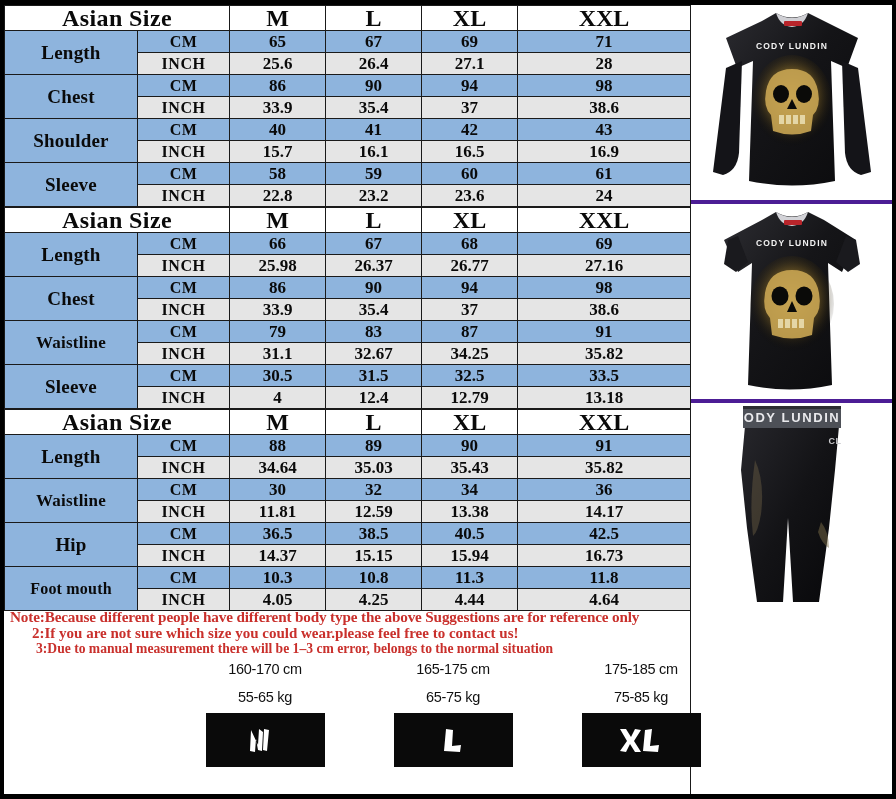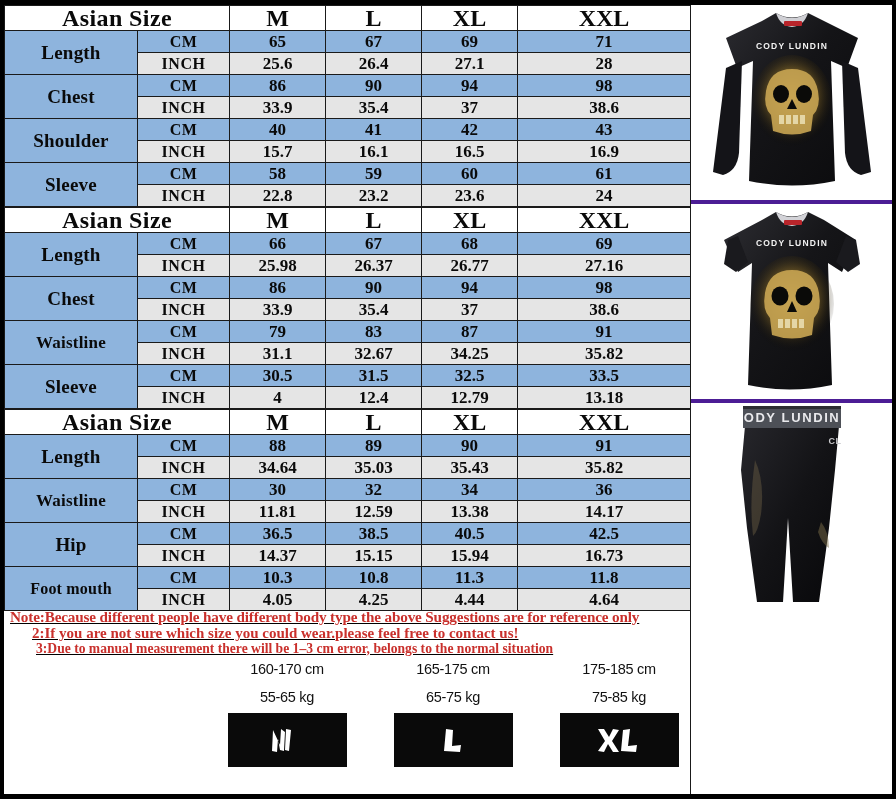--- a/index.html
+++ b/index.html
@@ -95,42 +95,41 @@
   .photo-cell.p3 { height: 202px; border-bottom: none; }
   .photo-cell.blank { flex: 1 1 auto; border-bottom: none; }
   .photo-svg { display:block; }
 
   
   .notes {
     position: absolute;
     left: 0; top: 600px;
     width: 686px;
     padding: 4px 2px 0 6px;
-    text-decoration: underline;
   }
   .note-line {
     color: #c9302c;
     font-weight: bold;
     font-family: "Liberation Serif", "DejaVu Serif", serif;
     white-space: nowrap;
     line-height: 1.08;
   }
   .note-1 { font-size: 15.2px; letter-spacing: -0.15px; }
   .note-2 { font-size: 15px; padding-left: 22px; }
   .note-3 { font-size: 13.6px; padding-left: 26px; }
 
   
   .guide {
     position: absolute;
     left: 0; top: 655px;
     width: 888px;
     display: flex;
     flex-direction: row;
     justify-content: center;
-    gap: 38px;
+    gap: 60px;
     padding-left: 10px;
   }
   .guide-item {
     width: 128px;
     display: flex;
     flex-direction: column;
     align-items: center;
   }
   .g-height, .g-weight {
     font-family: "Liberation Sans", "DejaVu Sans", sans-serif;

